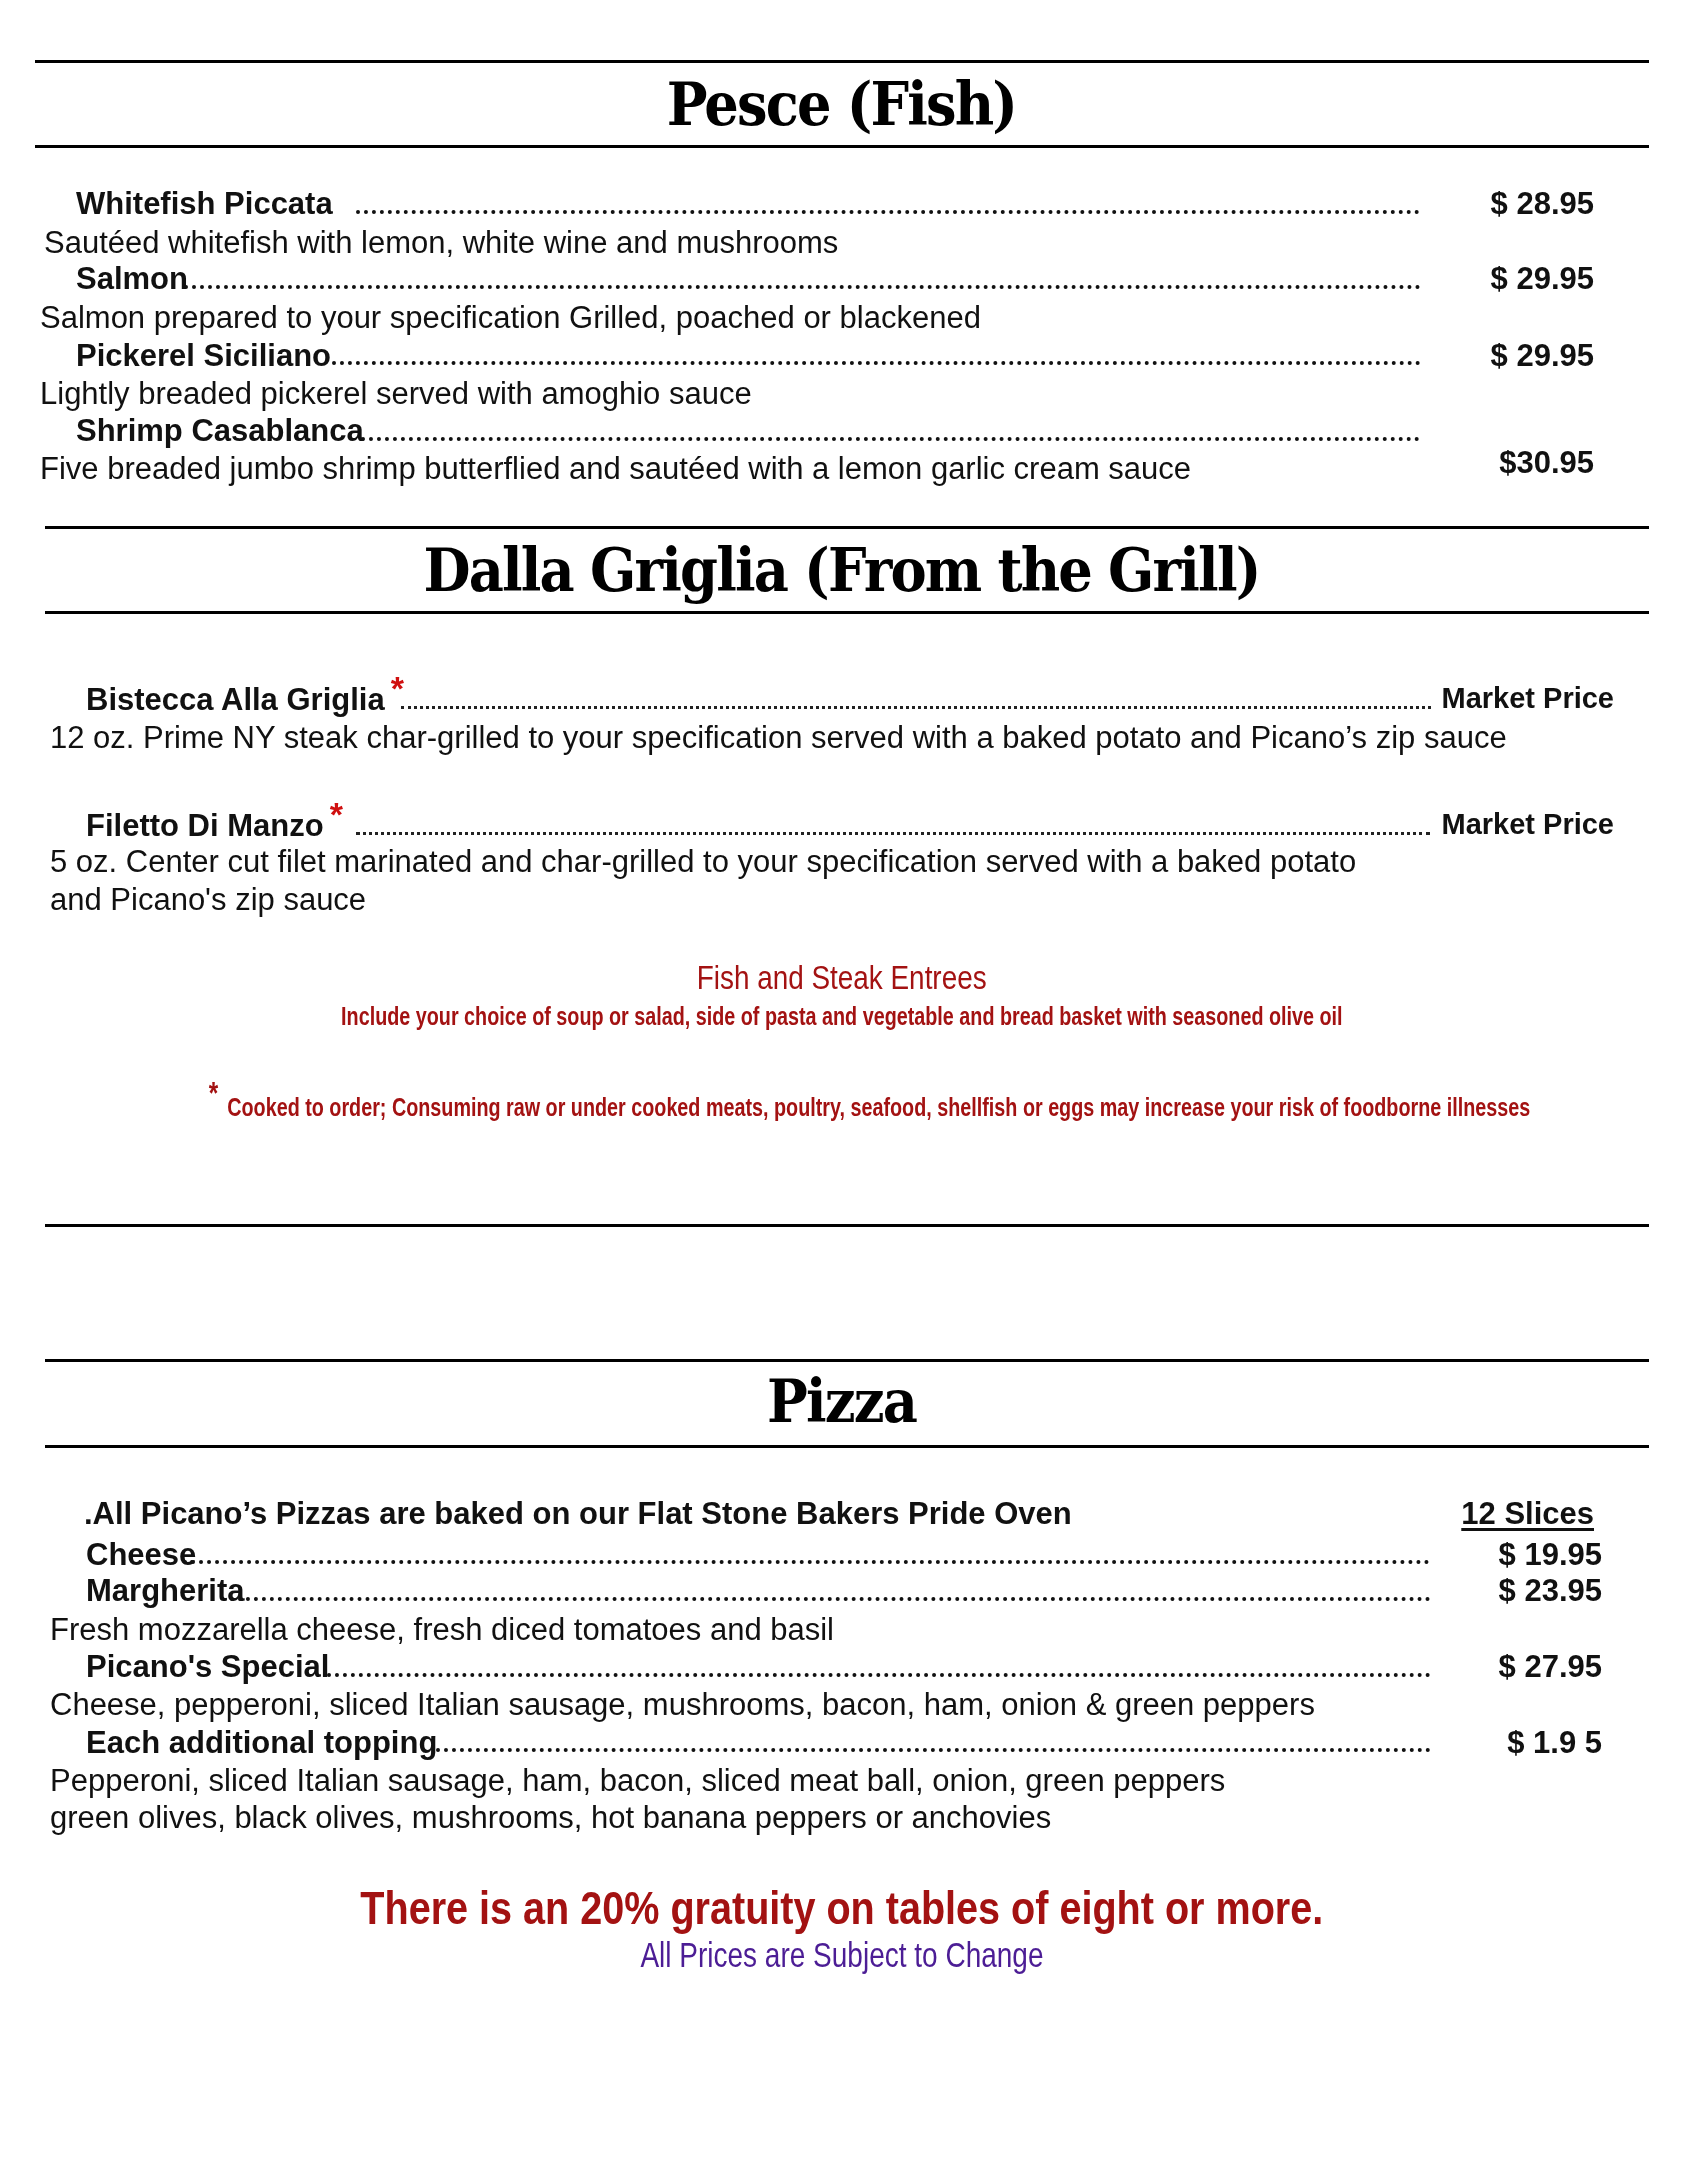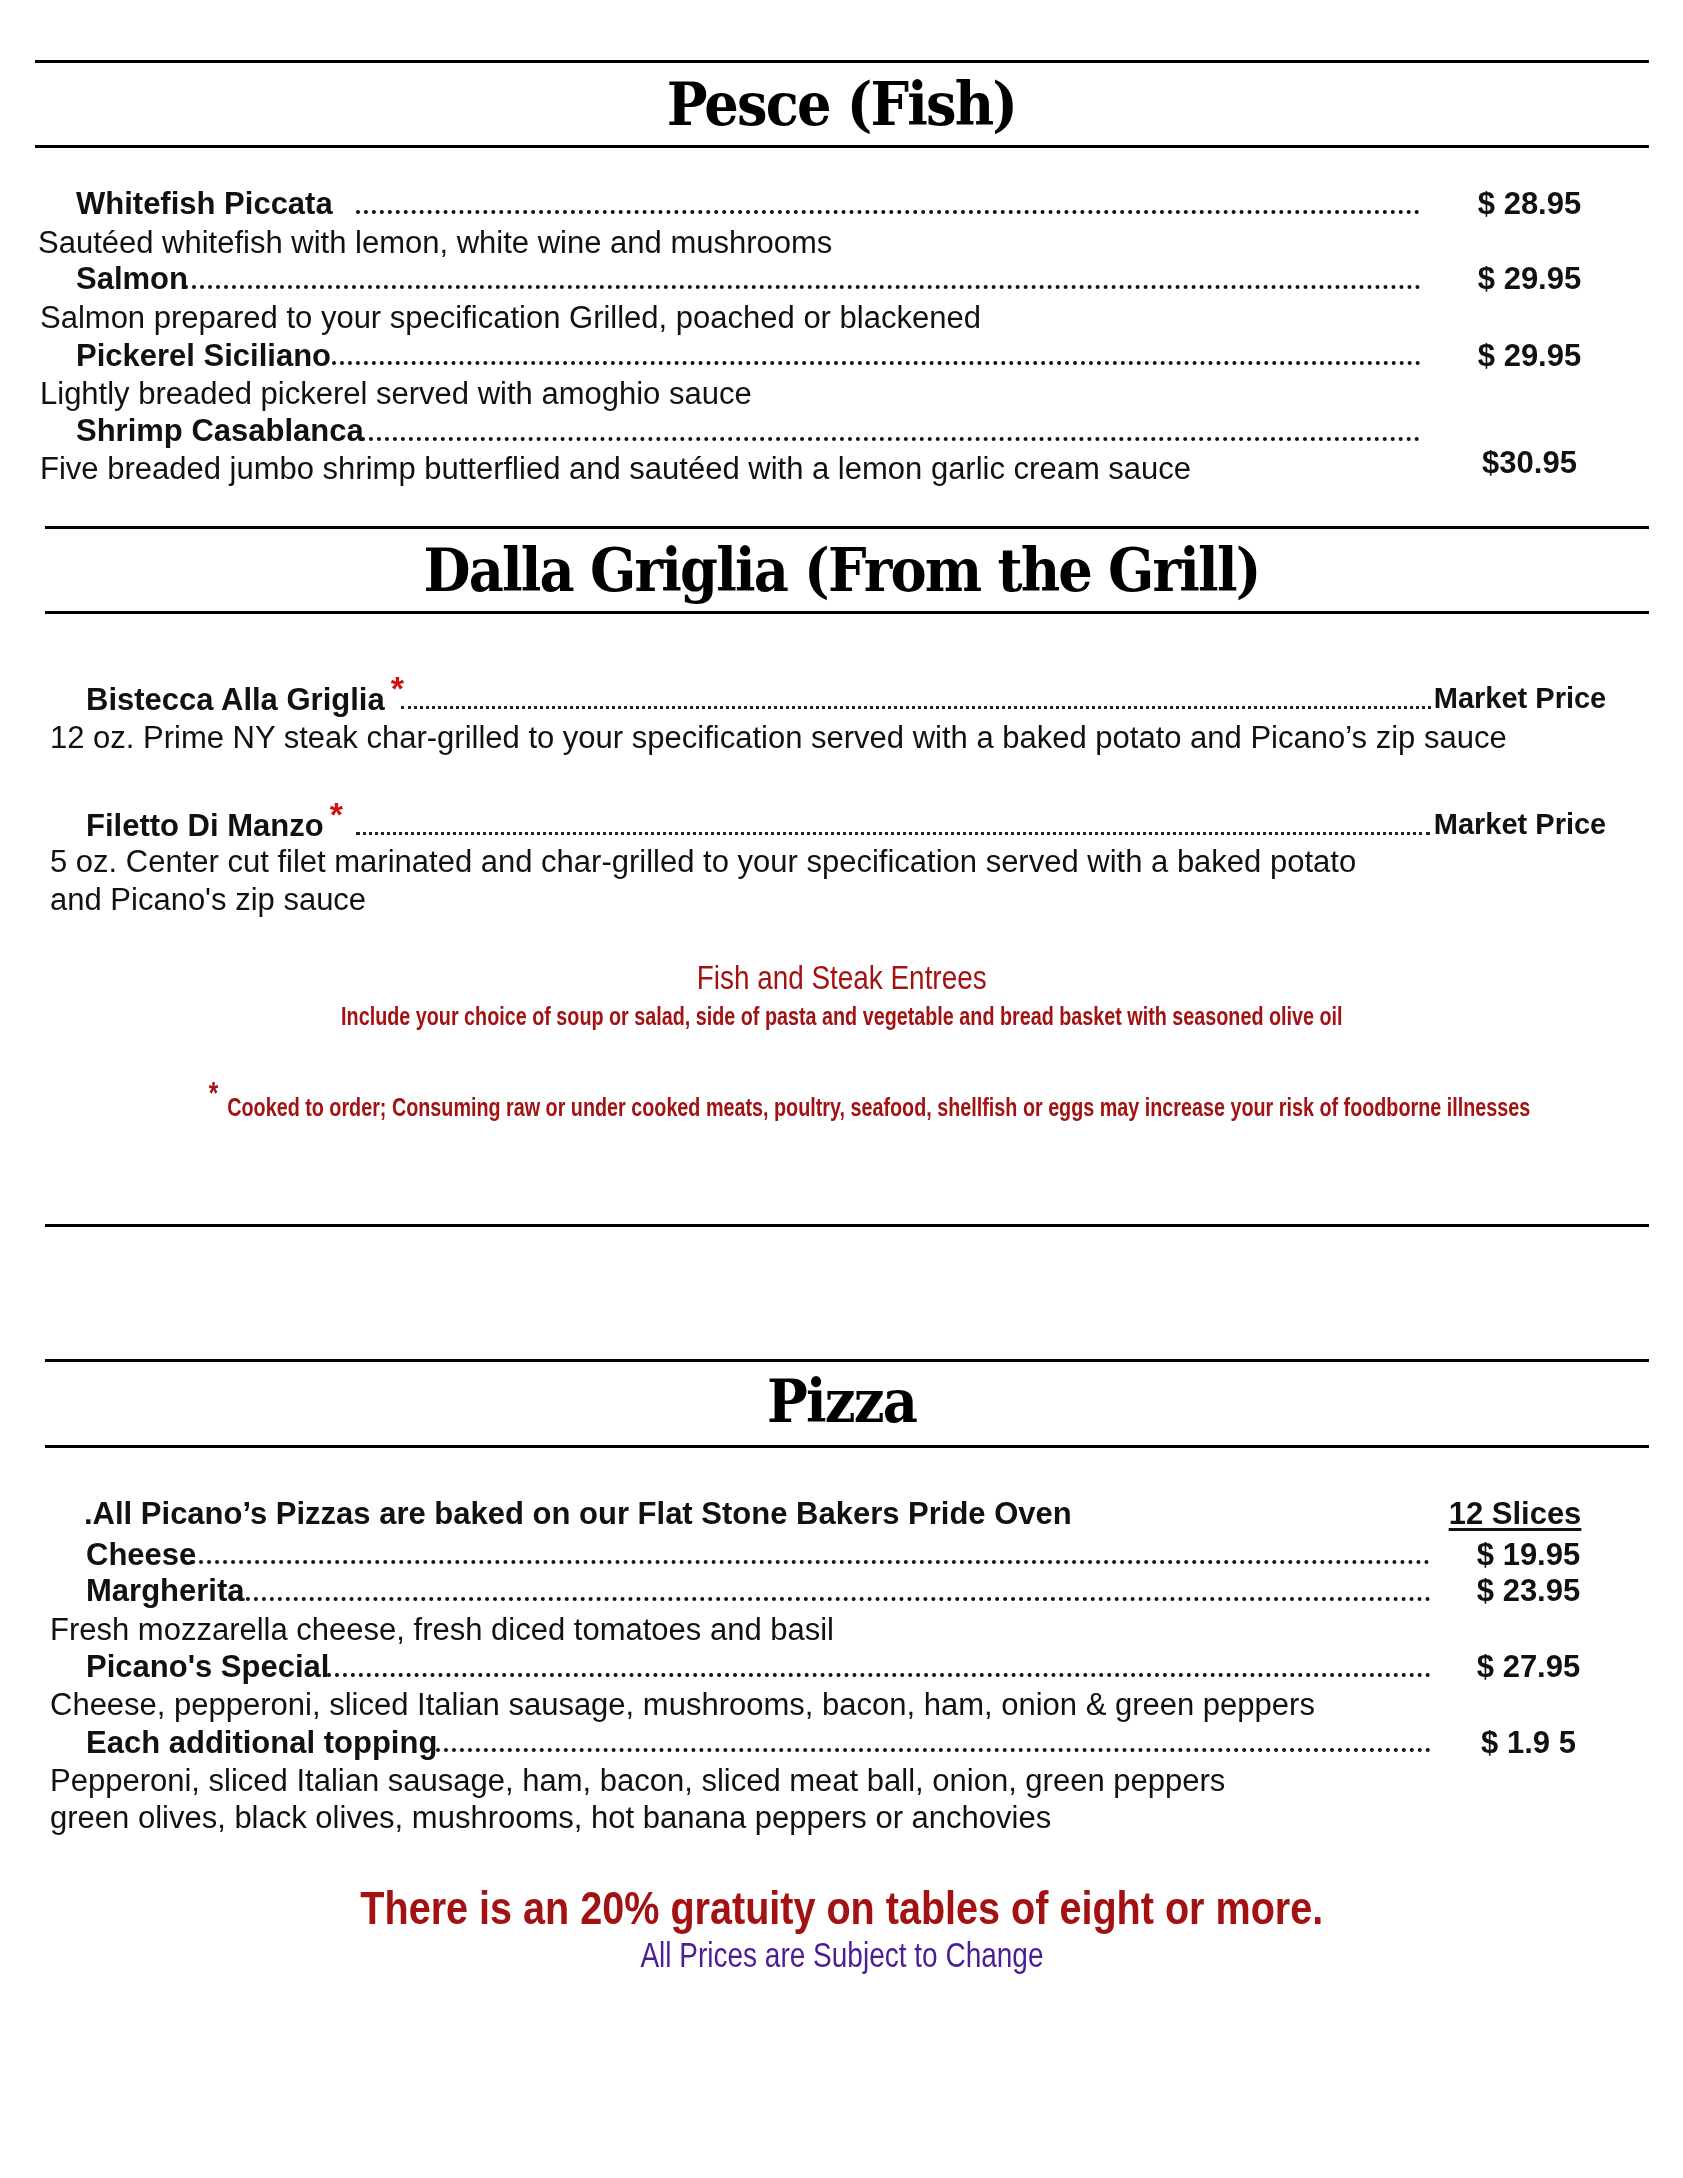--- a/index.html
+++ b/index.html
@@ -2,39 +2,39 @@
 <html><head>
 <meta charset="utf-8">
 <style>
   html, body { margin: 0; padding: 0; background: #ffffff; }
   body { width: 1683px; height: 2178px; position: relative; overflow: hidden; color: #111; font-family: "Liberation Sans", sans-serif; }
   .rule { position: absolute; height: 3px; background: #000; }
   .heading { position: absolute; left: 0; width: 1683px; text-align: center; font-family: "DejaVu Serif", "Liberation Serif", serif; font-weight: bold; color: #000; letter-spacing: -2px; transform: scaleX(0.92); }
   .item-name { position: absolute; font-weight: bold; font-size: 31px; white-space: nowrap; margin-left: 36px; }
   .leader { position: absolute; border-bottom: 4px dotted #111; height: 0; }
   .leader.fine { border-bottom: 3px dotted #222; }
-  .price { position: absolute; font-weight: bold; font-size: 31px; white-space: nowrap; text-align: center; }
+  .price { position: absolute; font-weight: bold; font-size: 31px; white-space: nowrap; text-align: right; }
   .desc { position: absolute; font-size: 31px; white-space: nowrap; color: #111; }
   .star { color: #d01010; font-size: 34px; font-weight: bold; position: relative; top: -10px; margin-left: 6px; }
   .red { color: #a31212; }
   .center { position: absolute; left: 0; width: 1683px; text-align: center; white-space: nowrap; }
   .narrow { display: inline-block; transform: scaleX(0.82); transform-origin: center; }
 </style>
 </head>
 <body>
 
 <div class="rule" style="left:35px; width:1614px; top:60px;"></div>
 <div class="heading" style="top:67px; font-size:59px; line-height:75px;">Pesce (Fish)</div>
 <div class="rule" style="left:35px; width:1614px; top:145px;"></div>
 
 <div>
   <span class="item-name" style="left:40px; top:186px;">Whitefish Piccata</span>
   <div class="leader" style="left:356px; width:1064px; top:210px;"></div>
   <span class="price" style="left:1465px; width:129px; top:186px;">$ 28.95</span>
-  <span class="desc" style="left:38px; top:225px;">Sautéed whitefish with lemon, white wine and mushrooms</span>
+  <span class="desc" style="left:44px; top:225px;">Sautéed whitefish with lemon, white wine and mushrooms</span>
 </div>
 <div>
   <span class="item-name" style="left:40px; top:261px;">Salmon</span>
   <div class="leader" style="left:184px; width:1237px; top:285px;"></div>
   <span class="price" style="left:1465px; width:129px; top:261px;">$ 29.95</span>
   <span class="desc" style="left:40px; top:300px;">Salmon prepared to your specification Grilled, poached or blackened</span>
 </div>
 <div>
   <span class="item-name" style="left:40px; top:338px;">Pickerel Siciliano</span>
   <div class="leader" style="left:332px; width:1089px; top:361px;"></div>

